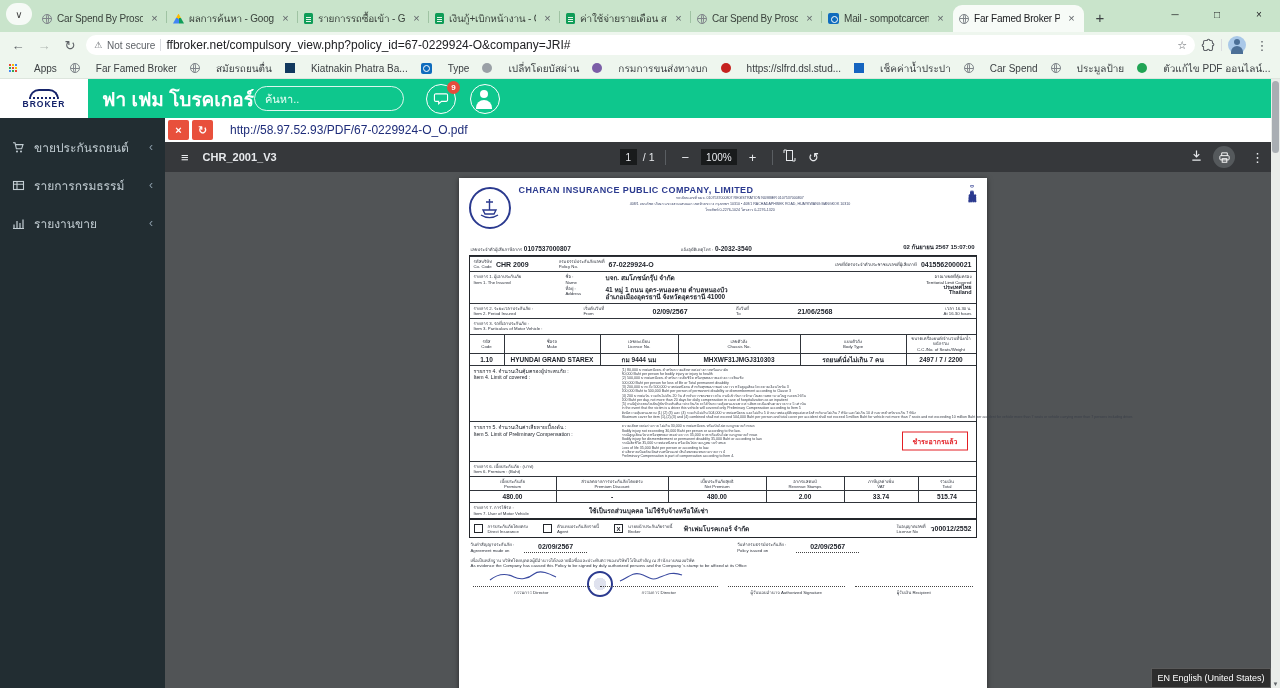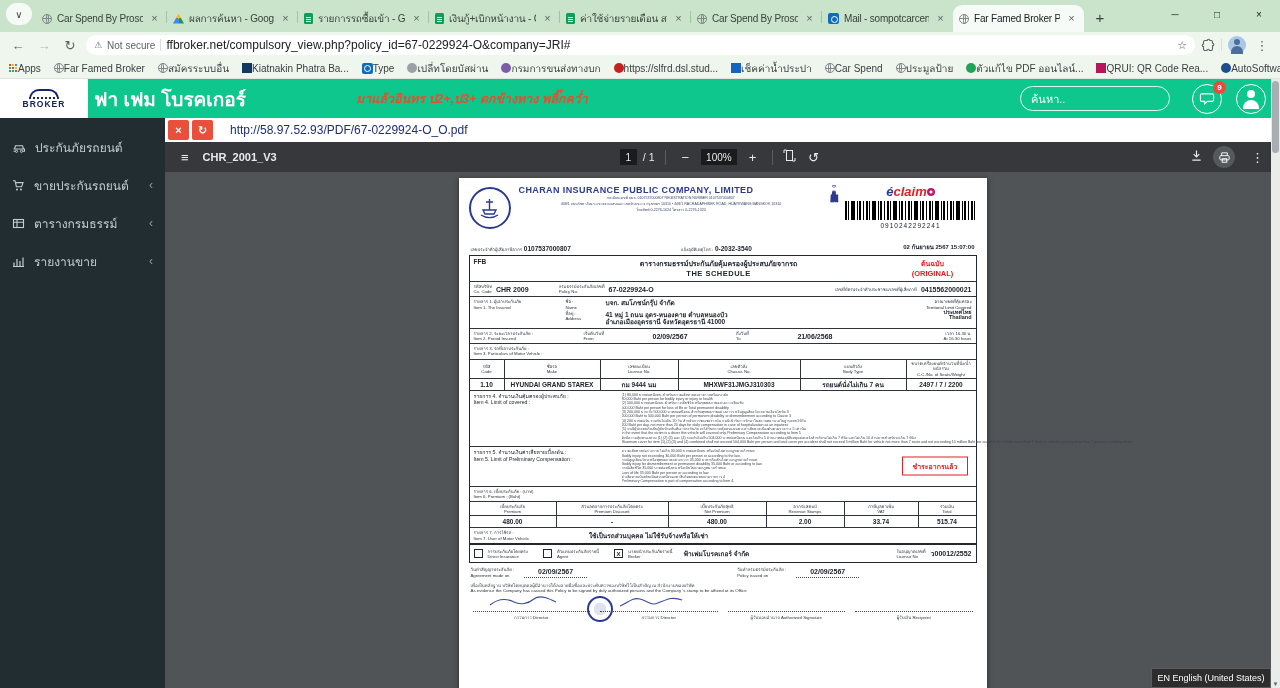--- a/index.html
+++ b/index.html
@@ -36,38 +36,38 @@
 .sec{font-size:10px;color:#5f6368;white-space:nowrap}
 .osep{width:1px;height:12px;background:#dadce0}
 .url{font-size:12px;color:#202124;white-space:nowrap;overflow:hidden;flex:1}
 .star{font-size:11px;color:#5f6368}
 .ext{display:flex;align-items:center}
 .avatar{width:18px;height:18px;border-radius:50%;background:#a9c8e8;position:relative;flex:none}
 .avatar::before{content:"";position:absolute;left:6px;top:3px;width:6px;height:6px;border-radius:50%;background:#4b6f96}
 .avatar::after{content:"";position:absolute;left:3px;top:10px;width:12px;height:8px;border-radius:6px 6px 0 0;background:#4b6f96}
 
 .bookbar{height:21px;background:#eef6ee;border-bottom:1px solid #dde5dd;display:flex;align-items:center;padding:0 8px;gap:13px;flex:none;overflow:hidden}
-.bm{display:flex;align-items:center;gap:0;font-size:10px;color:#3c4043;white-space:nowrap}
+.bm{display:flex;align-items:center;gap:16px;font-size:10px;color:#3c4043;white-space:nowrap}
 .bi{flex:none;display:inline-block;width:10px;height:10px}
 .bi.grid{background:radial-gradient(circle at 2px 2px,#ea4335 1.2px,transparent 1.5px),radial-gradient(circle at 5px 2px,#fbbc04 1.2px,transparent 1.5px),radial-gradient(circle at 8px 2px,#4285f4 1.2px,transparent 1.5px),radial-gradient(circle at 2px 5px,#34a853 1.2px,transparent 1.5px),radial-gradient(circle at 5px 5px,#ea4335 1.2px,transparent 1.5px),radial-gradient(circle at 8px 5px,#fbbc04 1.2px,transparent 1.5px),radial-gradient(circle at 2px 8px,#4285f4 1.2px,transparent 1.5px),radial-gradient(circle at 5px 8px,#34a853 1.2px,transparent 1.5px),radial-gradient(circle at 8px 8px,#ea4335 1.2px,transparent 1.5px)}
 .bi.bank{background:#12395f}
 .bi.gray{background:#9aa0a6;border-radius:50%}
 .bi.purple{background:#7b5ea7;border-radius:50%}
 .bi.red{background:#c5221f;border-radius:50%}
 .bi.water{background:#1565c0}
 .bi.greens{background:#21a455;border-radius:50%}
 .bi.qr{background:#b5175a}
 .bi.auto{background:#1f4e8c;border-radius:50%}
 
 .page{flex:1;position:relative;display:flex;flex-direction:column;overflow:hidden}
 .siteheader{height:39px;background:#0ec78d;display:flex;align-items:center;flex:none;padding-right:14px}
 .slogo{width:88px;height:39px;background:#fff;display:flex;flex-direction:column;align-items:center;justify-content:center;flex:none}
 .arch{width:30px;height:10px;border:2.5px solid #16246b;border-bottom:2px dotted #16246b;border-radius:14px 14px 0 0}
 .slogo span{font-size:8.5px;font-weight:bold;color:#16246b;letter-spacing:1px}
-.brand{color:#fff;font-weight:bold;font-size:19px;margin-left:6px;white-space:nowrap}
+.brand{color:#fff;font-weight:bold;font-size:19px;margin-left:14px;white-space:nowrap}
 .annc{color:#e0512e;font-style:italic;font-weight:bold;font-size:12.5px;margin-left:110px;white-space:nowrap;flex:1;overflow:hidden}
 .hsearch{width:150px;height:25px;border:1px solid rgba(255,255,255,.85);border-radius:14px;display:flex;align-items:center;padding:0 10px;margin-right:22px}
 .hsearch input{background:transparent;border:none;outline:none;color:#fff;font-size:11px;width:100%;font-family:inherit}
 .hsearch input::placeholder{color:#eafff6}
 .chat{position:relative;width:30px;height:30px;border:1.5px solid #fff;border-radius:50%;display:flex;align-items:center;justify-content:center;margin-right:14px;flex:none}
 .badge{position:absolute;top:-4px;right:-5px;background:#e74c3c;color:#fff;font-size:8px;font-weight:bold;min-width:13px;height:13px;border-radius:7px;display:flex;align-items:center;justify-content:center}
 .usr{width:30px;height:30px;border:1.5px solid #fff;border-radius:50%;position:relative;flex:none}
 .usr::before{content:"";position:absolute;left:9.5px;top:5px;width:8px;height:8px;border-radius:50%;background:#fff}
 .usr::after{content:"";position:absolute;left:5.5px;top:15px;width:16px;height:9px;border-radius:8px 8px 0 0;background:#fff}
 .bodyrow{flex:1;display:flex;overflow:hidden}
@@ -266,21 +266,21 @@
     <div class="bm">
         <span class="bi grid"></span>
         <span>Apps</span>
       </div>
     <div class="bm">
         <span class="bi globe"></span>
         <span>Far Famed Broker</span>
       </div>
     <div class="bm">
         <span class="bi globe"></span>
-        <span>สมัครระบบอื่น</span>
+        <span>สมัยรถยนตื่น</span>
       </div>
     <div class="bm">
         <span class="bi bank"></span>
         <span>Kiatnakin Phatra Ba...</span>
       </div>
     <div class="bm">
         <span class="bi outlook"></span>
         <span>Type</span>
       </div>
     <div class="bm">
@@ -323,58 +323,49 @@
   </div>
 
   <div class="page">
 
     <div class="siteheader">
       <div class="slogo">
           <span class="arch"></span>
           <span>BROKER</span>
         </div>
       <div class="brand">ฟา เฟม โบรคเกอร์</div>
-      <div class="annc">มาแล้วอินทร ป2+,ป3+ ตกข้างทาง พลิ๊กคว่ำ</div>
       <div class="hsearch">
           <input placeholder="ค้นหา.." style="">
         </div>
       <div class="chat">
         <svg width="16" height="15" viewBox="0 0 17 16">
             <path d="M3 3h11a1.5 1.5 0 0 1 1.5 1.5v5A1.5 1.5 0 0 1 14 11H9l-3 2.7V11H3A1.5 1.5 0 0 1 1.5 9.5v-5A1.5 1.5 0 0 1 3 3z" fill="none" stroke="#fff" stroke-width="1.2"></path>
           </svg>
         <span class="badge">9</span>
       </div>
       <div class="usr"></div>
     </div>
 
     <div class="bodyrow">
       <aside class="sidebar">
-        <div class="sitem">
-          <svg width="14" height="13" viewBox="0 0 14 13">
-              <path d="M2.5 8l1-3.2h7L11.5 8M1.5 8h11v2.3h-1.8M1.5 10.3h2" fill="none" stroke="#c3ced4" stroke-width="1.1"></path>
-              <circle cx="4.5" cy="10.3" r="1.1" fill="none" stroke="#c3ced4"></circle>
-              <circle cx="9.5" cy="10.3" r="1.1" fill="none" stroke="#c3ced4"></circle>
-            </svg>
-          <span class="lbl">ประกันภัยรถยนต์</span>
-        </div>
         <div class="sitem">
           <svg width="13" height="13" viewBox="0 0 13 13">
               <path d="M1 1.8h2l1.4 6h5.2L11 3.6H4" fill="none" stroke="#c3ced4" stroke-width="1.1"></path>
               <circle cx="5" cy="10.6" r="1" fill="#c3ced4"></circle>
               <circle cx="9" cy="10.6" r="1" fill="#c3ced4"></circle>
             </svg>
           <span class="lbl">ขายประกันรถยนต์</span>
           <span class="chev">‹</span>
         </div>
         <div class="sitem">
           <svg width="13" height="13" viewBox="0 0 13 13">
               <rect x="1.5" y="2.5" width="10" height="8" fill="none" stroke="#c3ced4" stroke-width="1.1"></rect>
               <path d="M1.5 5.2h10M5 2.5v8" stroke="#c3ced4" stroke-width="1.1"></path>
             </svg>
-          <span class="lbl">ตารางกรมธรรม์</span>
+          <span class="lbl">รายการกรมธรรม์</span>
           <span class="chev">‹</span>
         </div>
         <div class="sitem">
           <svg width="13" height="13" viewBox="0 0 13 13">
               <path d="M2 11.5V7.5M5 11.5V4M8 11.5V6M11 11.5V2.5M1 11.5h11" stroke="#c3ced4" stroke-width="1.2" fill="none"></path>
             </svg>
           <span class="lbl">รายงานขาย</span>
           <span class="chev">‹</span>
         </div>
       </aside>
@@ -427,46 +418,30 @@
                     <path d="M10 26c5 3.5 12 3.5 17 0M12 21h13l-2 4H14zM18.5 10v11M15 13h7" stroke="#2b3a8f" stroke-width="1.4" fill="none"></path>
                   </svg>
               </div>
               <div class="dhc">
                 <div class="den">CHARAN INSURANCE PUBLIC COMPANY, LIMITED</div>
                 <div class="dreg">ทะเบียนเลขที่ บมจ. 0107537000807   REGISTRATION NUMBER 0107537000807</div>
                 <div class="dreg">408/1 ถนนรัชดาภิเษก แขวงสามเสนนอก เขตห้วยขวาง กรุงเทพฯ 10310 • 408/1 RACHADAPHISEK ROAD, HUAYKWANG BANGKOK 10310</div>
                 <div class="dreg">โทรศัพท์ 0-2276-1024  โทรสาร 0-2276-1320</div>
               </div>
               <div class="dcn"><span class="sm">(大眾)有限公司</span><span>順興利保險</span></div>
-              <div class="dright">
-                <div class="eclaim"><i class="ee">é</i><b>claim</b><span class="edot"></span></div>
-                <div class="barcode"></div>
-                <div class="bcnum">0910242292241</div>
-              </div>
             </div>
 
             <div class="dinfo">
               <span><span class="lab">เลขประจำตัวผู้เสียภาษีอากร</span> <b>0107537000807</b></span>
               <span class="mid"><span class="lab">แจ้งอุบัติเหตุโทร :</span> <b>0-2032-3540</b></span>
               <span class="rt">02 กันยายน  2567 15:07:00</span>
             </div>
 
             <div class="sched">
 
-              <div class="srow first headrow">
-                <div class="ffb">FFB</div>
-                <div class="stitle">
-                  <div class="t1">ตารางกรมธรรม์ประกันภัยคุ้มครองผู้ประสบภัยจากรถ</div>
-                  <div class="t2">THE SCHEDULE</div>
-                </div>
-                <div class="orig">
-                  <div class="o1">ต้นฉบับ</div>
-                  <div class="o2">(ORIGINAL)</div>
-                </div>
-              </div>
 
               <div class="srow codesrow">
                 <span class="lab"><span>รหัสบริษัท</span><br><span>Co. Code</span></span>
                 <span class="val">CHR 2009</span>
                 <span class="lab" style="margin-left:26px"><span>กรมธรรม์ประกันภัยเลขที่</span><br><span>Policy No.</span></span>
                 <span class="val">67-0229924-O</span>
                 <span class="sp"></span>
                 <span class="lab">เลขที่บัตรประจำตัวประชาชน/เลขที่ผู้เสียภาษี</span>
                 <span class="val">0415562000021</span>
               </div>

